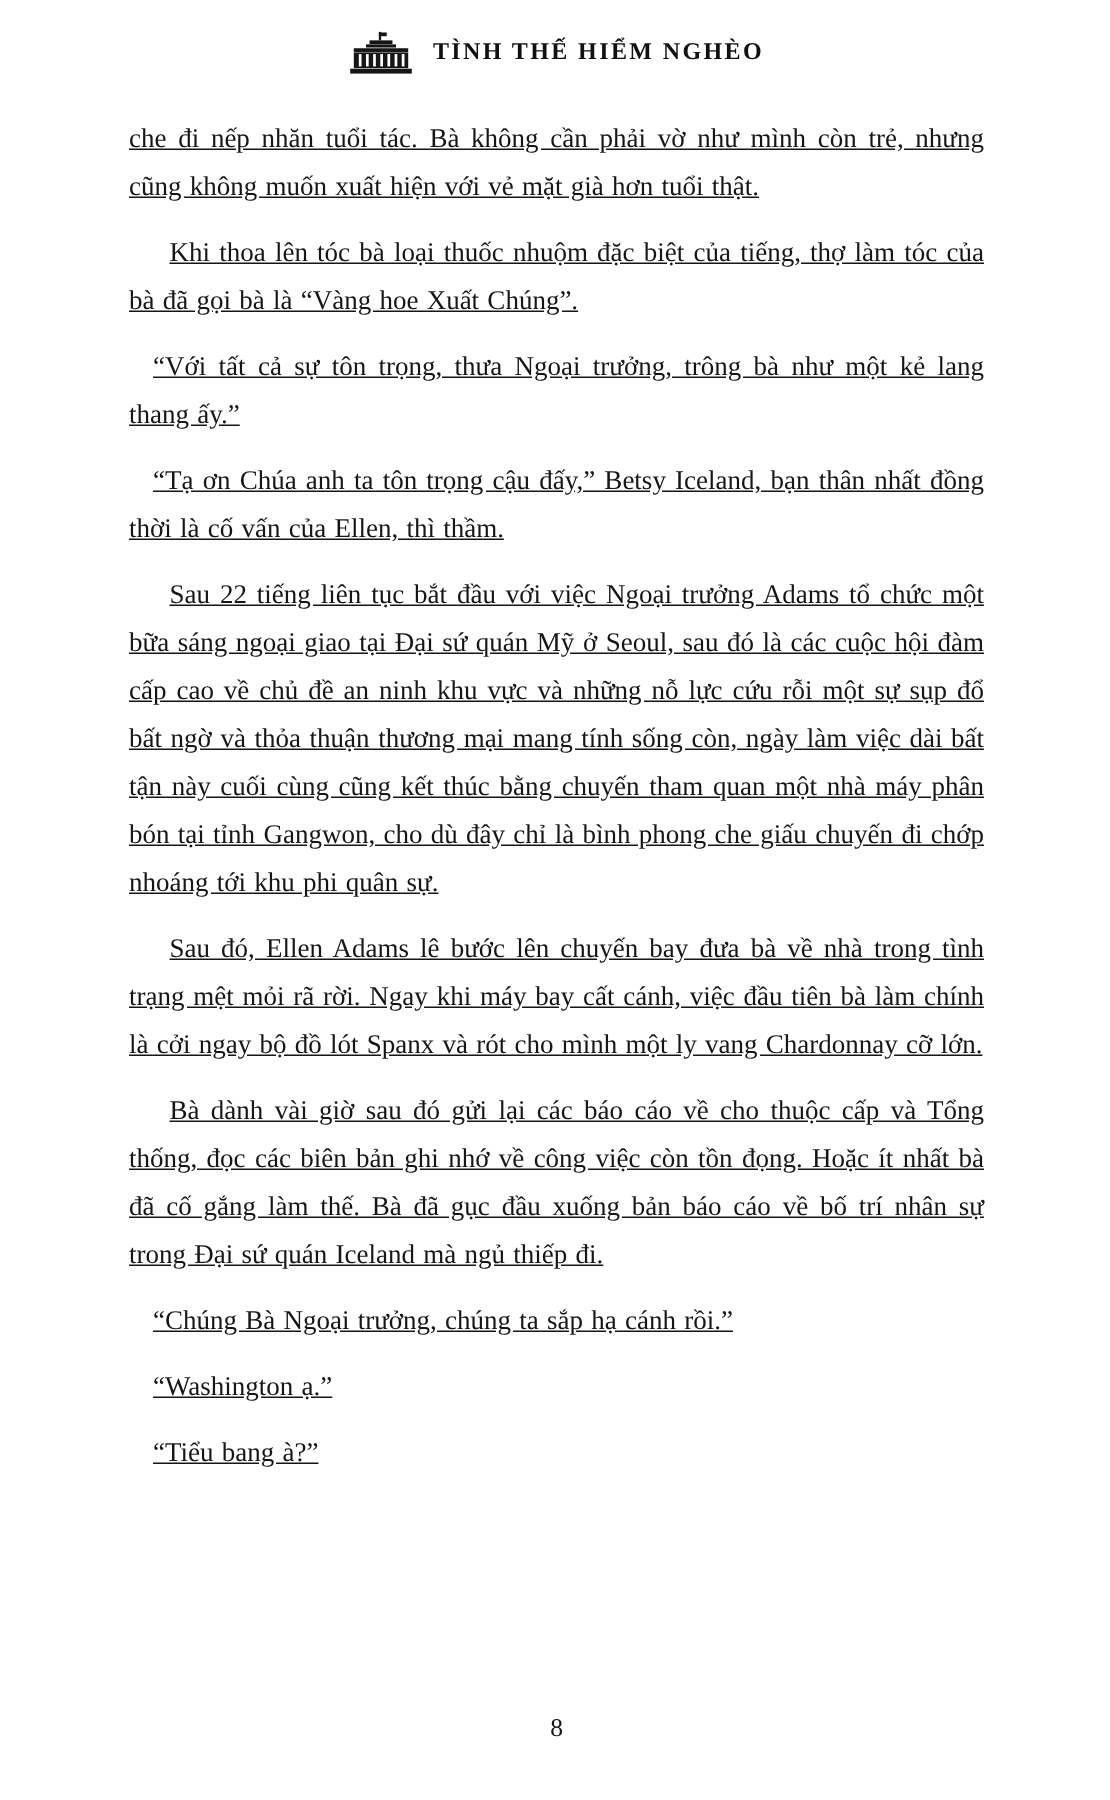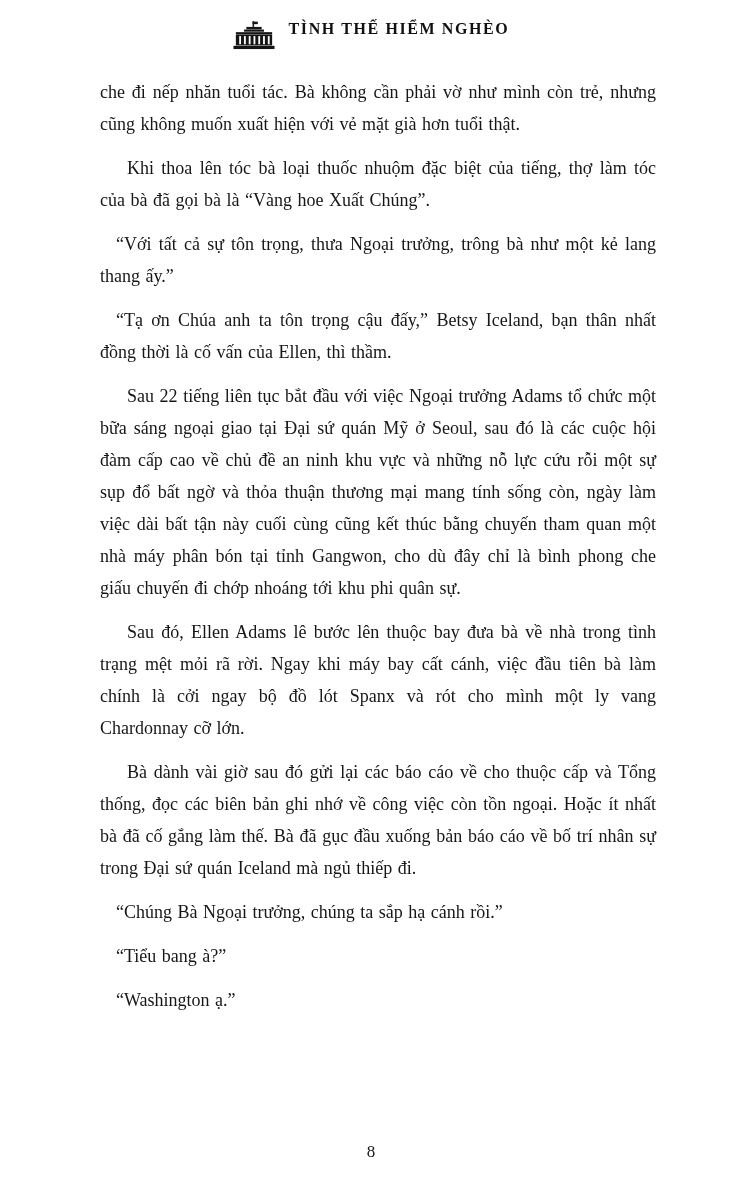--- a/index.html
+++ b/index.html
@@ -15,20 +15,21 @@
     background: #ffffff;
     box-sizing: border-box;
     padding: 20px 84px 38px 86px;
     display: flex;
     flex-direction: column;
     font-family: "Liberation Serif", "DejaVu Serif", serif;
     color: #161616;
   }
   .page-header {
     display: flex;
+    align-items: center;
     justify-content: center;
     gap: 14px;
     margin-bottom: 26px;
     min-height: 30px;
   }
   .icon-wrap {
     display: inline-flex;
     align-items: center;
     justify-content: center;
   }
@@ -37,27 +38,28 @@
     font-size: 16px;
     letter-spacing: 1.6px;
     color: #101010;
     font-family: "Liberation Serif", "DejaVu Serif", serif;
     white-space: nowrap;
   }
   main.page-body {
     flex: 0 0 auto;
   }
   p.para {
-    margin: 0 0 12px 14px;
+    margin: 0 0 12px 0;
     font-size: 18px;
     line-height: 32px;
     text-align: justify;
     text-justify: inter-word;
     word-spacing: 1px;
     color: #161616;
+    text-decoration: underline;
   }
   p.para.indent {
     text-indent: 27px;
   }
   p.para.indent-sm {
     text-indent: 16px;
   }
   .page-footer {
     margin-top: auto;
     text-align: center;
@@ -97,24 +99,24 @@
     </span>
     <span class="header-title">TÌNH THẾ HIỂM NGHÈO</span>
   </header>
 
   <main class="page-body">
     <p class="para">che đi nếp nhăn tuổi tác. Bà không cần phải vờ như mình còn trẻ, nhưng cũng không muốn xuất hiện với vẻ mặt già hơn tuổi thật.</p>
     <p class="para indent">Khi thoa lên tóc bà loại thuốc nhuộm đặc biệt của tiếng, thợ làm tóc của bà đã gọi bà là “Vàng hoe Xuất Chúng”.</p>
     <p class="para indent-sm">“Với tất cả sự tôn trọng, thưa Ngoại trưởng, trông bà như một kẻ lang thang ấy.”</p>
     <p class="para indent-sm">“Tạ ơn Chúa anh ta tôn trọng cậu đấy,” Betsy Iceland, bạn thân nhất đồng thời là cố vấn của Ellen, thì thầm.</p>
     <p class="para indent">Sau 22 tiếng liên tục bắt đầu với việc Ngoại trưởng Adams tổ chức một bữa sáng ngoại giao tại Đại sứ quán Mỹ ở Seoul, sau đó là các cuộc hội đàm cấp cao về chủ đề an ninh khu vực và những nỗ lực cứu rỗi một sự sụp đổ bất ngờ và thỏa thuận thương mại mang tính sống còn, ngày làm việc dài bất tận này cuối cùng cũng kết thúc bằng chuyến tham quan một nhà máy phân bón tại tỉnh Gangwon, cho dù đây chỉ là bình phong che giấu chuyến đi chớp nhoáng tới khu phi quân sự.</p>
-    <p class="para indent">Sau đó, Ellen Adams lê bước lên thuộc bay đưa bà về nhà trong tình trạng mệt mỏi rã rời. Ngay khi máy bay cất cánh, việc đầu tiên bà làm chính là cởi ngay bộ đồ lót Spanx và rót cho mình một ly vang Chardonnay cỡ lớn.</p>
-    <p class="para indent">Bà dành vài giờ sau đó gửi lại các báo cáo về cho thuộc cấp và Tổng thống, đọc các biên bản ghi nhớ về công việc còn tồn ngoại. Hoặc ít nhất bà đã cố gắng làm thế. Bà đã gục đầu xuống bản báo cáo về bố trí nhân sự trong Đại sứ quán Iceland mà ngủ thiếp đi.</p>
+    <p class="para indent">Sau đó, Ellen Adams lê bước lên chuyến bay đưa bà về nhà trong tình trạng mệt mỏi rã rời. Ngay khi máy bay cất cánh, việc đầu tiên bà làm chính là cởi ngay bộ đồ lót Spanx và rót cho mình một ly vang Chardonnay cỡ lớn.</p>
+    <p class="para indent">Bà dành vài giờ sau đó gửi lại các báo cáo về cho thuộc cấp và Tổng thống, đọc các biên bản ghi nhớ về công việc còn tồn đọng. Hoặc ít nhất bà đã cố gắng làm thế. Bà đã gục đầu xuống bản báo cáo về bố trí nhân sự trong Đại sứ quán Iceland mà ngủ thiếp đi.</p>
     <p class="para indent-sm">“Chúng Bà Ngoại trưởng, chúng ta sắp hạ cánh rồi.”</p>
+    <p class="para indent-sm">“Washington ạ.”</p>
     <p class="para indent-sm">“Tiểu bang à?”</p>
-    <p class="para indent-sm">“Washington ạ.”</p>
   </main>
 
   <footer class="page-footer">
     <span class="page-number">8</span>
   </footer>
 
 </div>
 
 </body></html>

